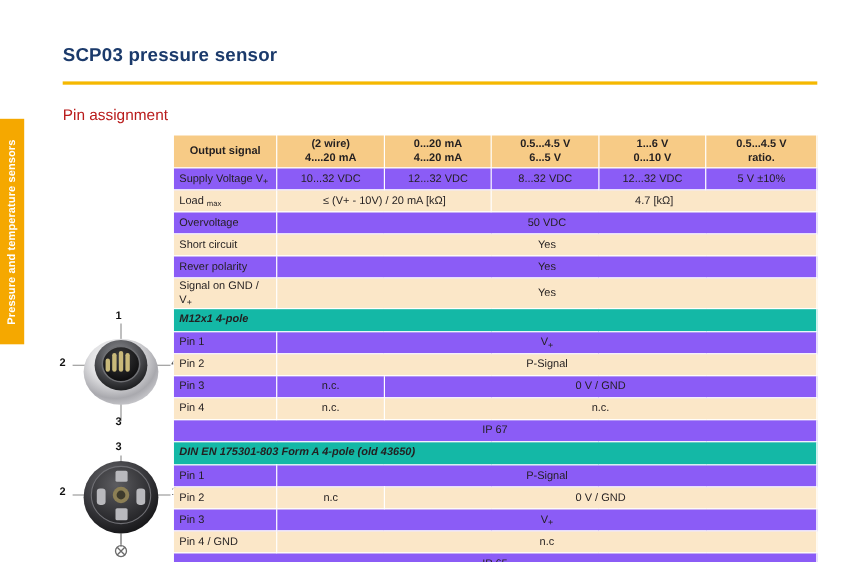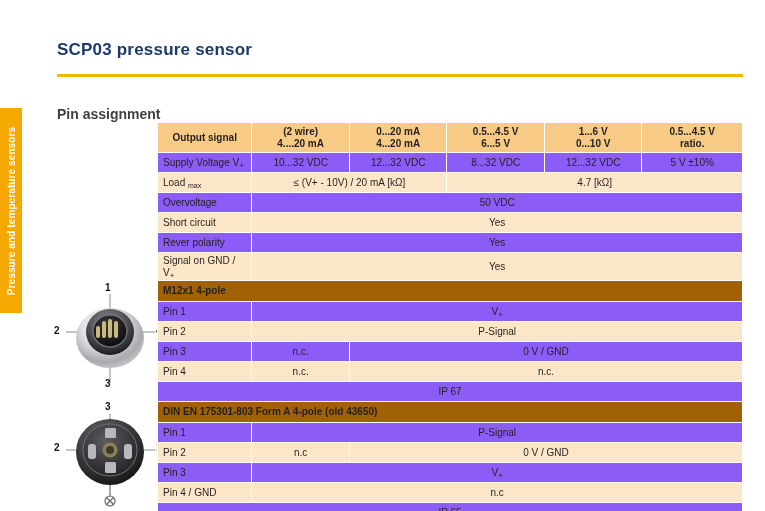--- a/index.html
+++ b/index.html
@@ -36,23 +36,23 @@
     font-size:17px;font-weight:bold;
     color:#1b3a6b;
     letter-spacing:.2px;
   }
   .title-rule{
     position:absolute;left:57px;top:74px;
     width:686px;height:3px;
     background:#f5b800;
   }
   .section-title{
-    position:absolute;left:57px;top:106px;
-    font-size:14px;font-weight:bold;
-    color:#404040;
+    position:absolute;left:57px;top:96px;
+    font-size:14px;font-weight:normal;
+    color:#b91c1c;
   }
 
   
   .tbl{
     position:absolute;left:157px;top:122px;
     width:586px;
     border-collapse:collapse;
     table-layout:fixed;
     font-size:10px;
     color:#231f20;
@@ -79,24 +79,25 @@
   .hdr td.c1{text-align:center;}
   .hdr .l2{display:block;}
 
   .rowA td{background:#8b5cf6;}
   .rowB td{background:#fbe7c8;}
 
   .lbl{text-align:left;}
   .ctr{text-align:center;}
 
   .sect td{
-    background:#a16207;
+    background:#14b8a6;
     font-weight:bold;
     text-align:left;
     height:16px;
+    font-style:italic;
   }
 
   sub{font-size:7px;vertical-align:baseline;position:relative;top:2px;}
   .plus{font-size:8px;vertical-align:baseline;position:relative;top:2px;}
 
   
   .conn{position:absolute;}
   .conn .num{
     position:absolute;
     font-size:10px;font-weight:bold;color:#111;

